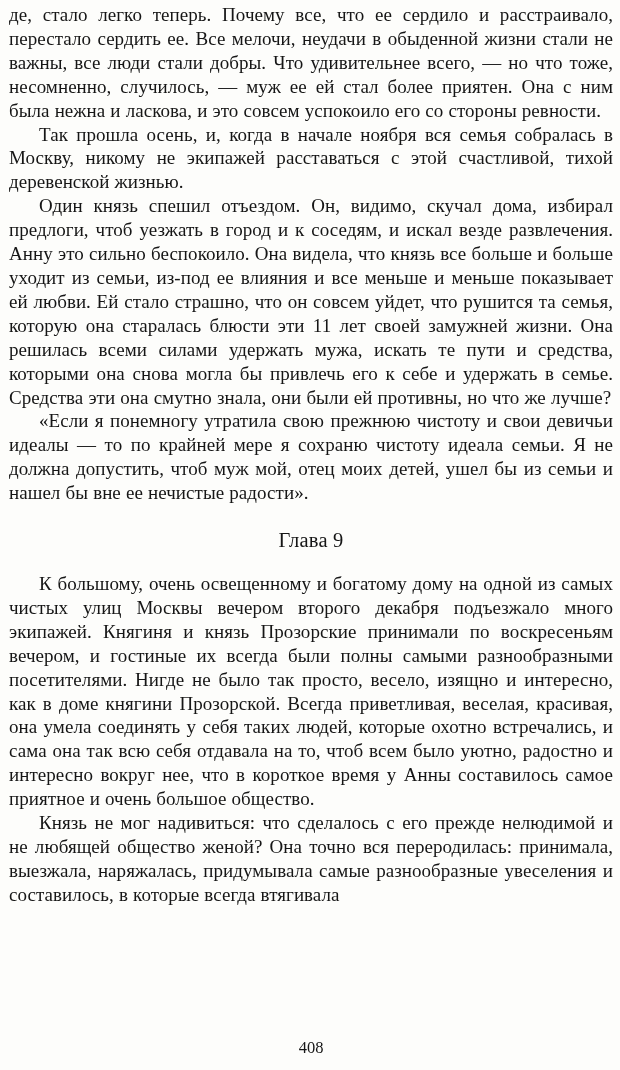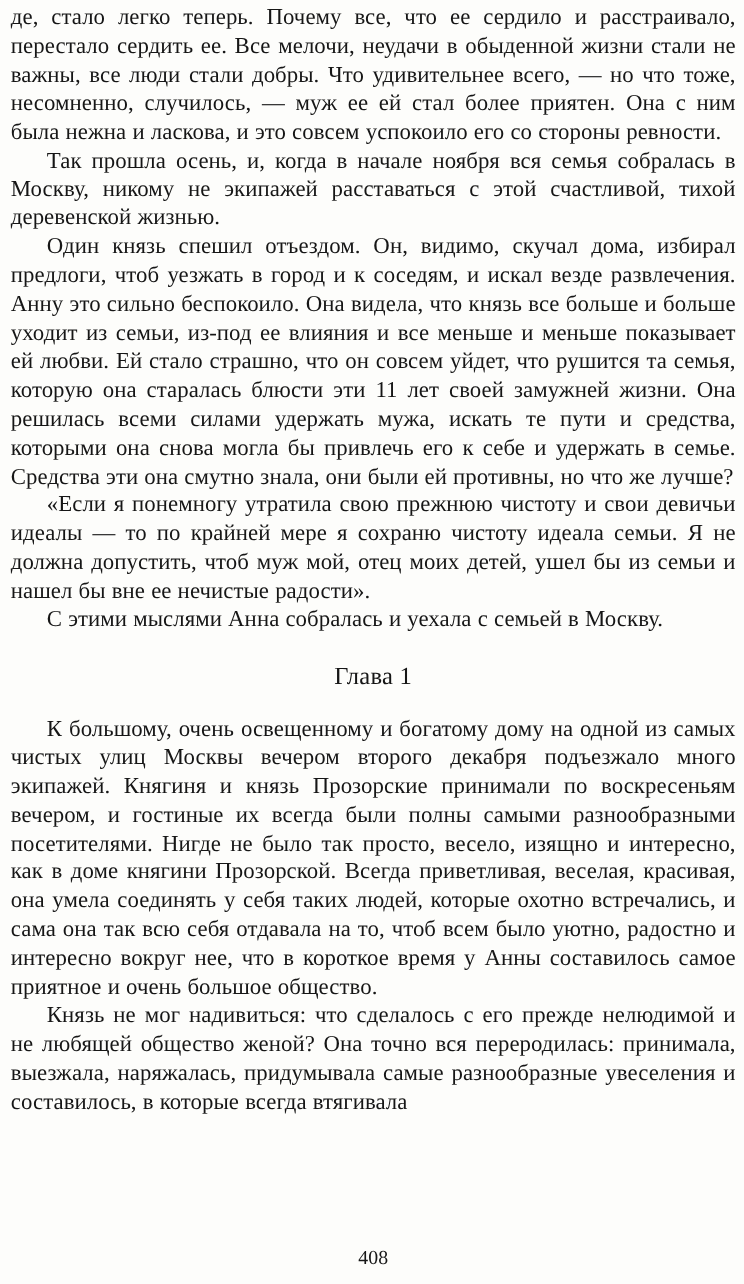--- a/index.html
+++ b/index.html
@@ -52,22 +52,21 @@
   </style>
 </head>
 <body>
 
 <div class="page">
   <div class="content">
     <p class="continuation">де, стало легко теперь. Почему все, что ее сердило и расстраивало, перестало сердить ее. Все мелочи, неудачи в обыденной жизни стали не важны, все люди стали добры. Что удивительнее всего, — но что тоже, несомненно, случилось, — муж ее ей стал более приятен. Она с ним была нежна и ласкова, и это совсем успокоило его со стороны ревности.</p>
     <p>Так прошла осень, и, когда в начале ноября вся семья собралась в Москву, никому не экипажей расставаться с этой счастливой, тихой деревенской жизнью.</p>
     <p>Один князь спешил отъездом. Он, видимо, скучал дома, избирал предлоги, чтоб уезжать в город и к соседям, и искал везде развлечения. Анну это сильно беспокоило. Она видела, что князь все больше и больше уходит из семьи, из-под ее влияния и все меньше и меньше показывает ей любви. Ей стало страшно, что он совсем уйдет, что рушится та семья, которую она старалась блюсти эти 11 лет своей замужней жизни. Она решилась всеми силами удержать мужа, искать те пути и средства, которыми она снова могла бы привлечь его к себе и удержать в семье. Средства эти она смутно знала, они были ей противны, но что же лучше?</p>
     <p>«Если я понемногу утратила свою прежнюю чистоту и свои девичьи идеалы — то по крайней мере я сохраню чистоту идеала семьи. Я не должна допустить, чтоб муж мой, отец моих детей, ушел бы из семьи и нашел бы вне ее нечистые радости».</p>
-    <p>С этими мыслями Анна собралась и уехала с семьей в Москву.</p>
 
-    <h2 class="chapter-heading">Глава 1</h2>
+    <h2 class="chapter-heading">Глава 9</h2>
 
     <p>К большому, очень освещенному и богатому дому на одной из самых чистых улиц Москвы вечером второго декабря подъезжало много экипажей. Княгиня и князь Прозорские принимали по воскресеньям вечером, и гостиные их всегда были полны самыми разнообразными посетителями. Нигде не было так просто, весело, изящно и интересно, как в доме княгини Прозорской. Всегда приветливая, веселая, красивая, она умела соединять у себя таких людей, которые охотно встречались, и сама она так всю себя отдавала на то, чтоб всем было уютно, радостно и интересно вокруг нее, что в короткое время у Анны составилось самое приятное и очень большое общество.</p>
     <p>Князь не мог надивиться: что сделалось с его прежде нелюдимой и не любящей общество женой? Она точно вся переродилась: принимала, выезжала, наряжалась, придумывала самые разнообразные увеселения и составилось, в которые всегда втягивала</p>
   </div>
 
   <div class="page-number">408</div>
 </div>
 
 </body></html>

